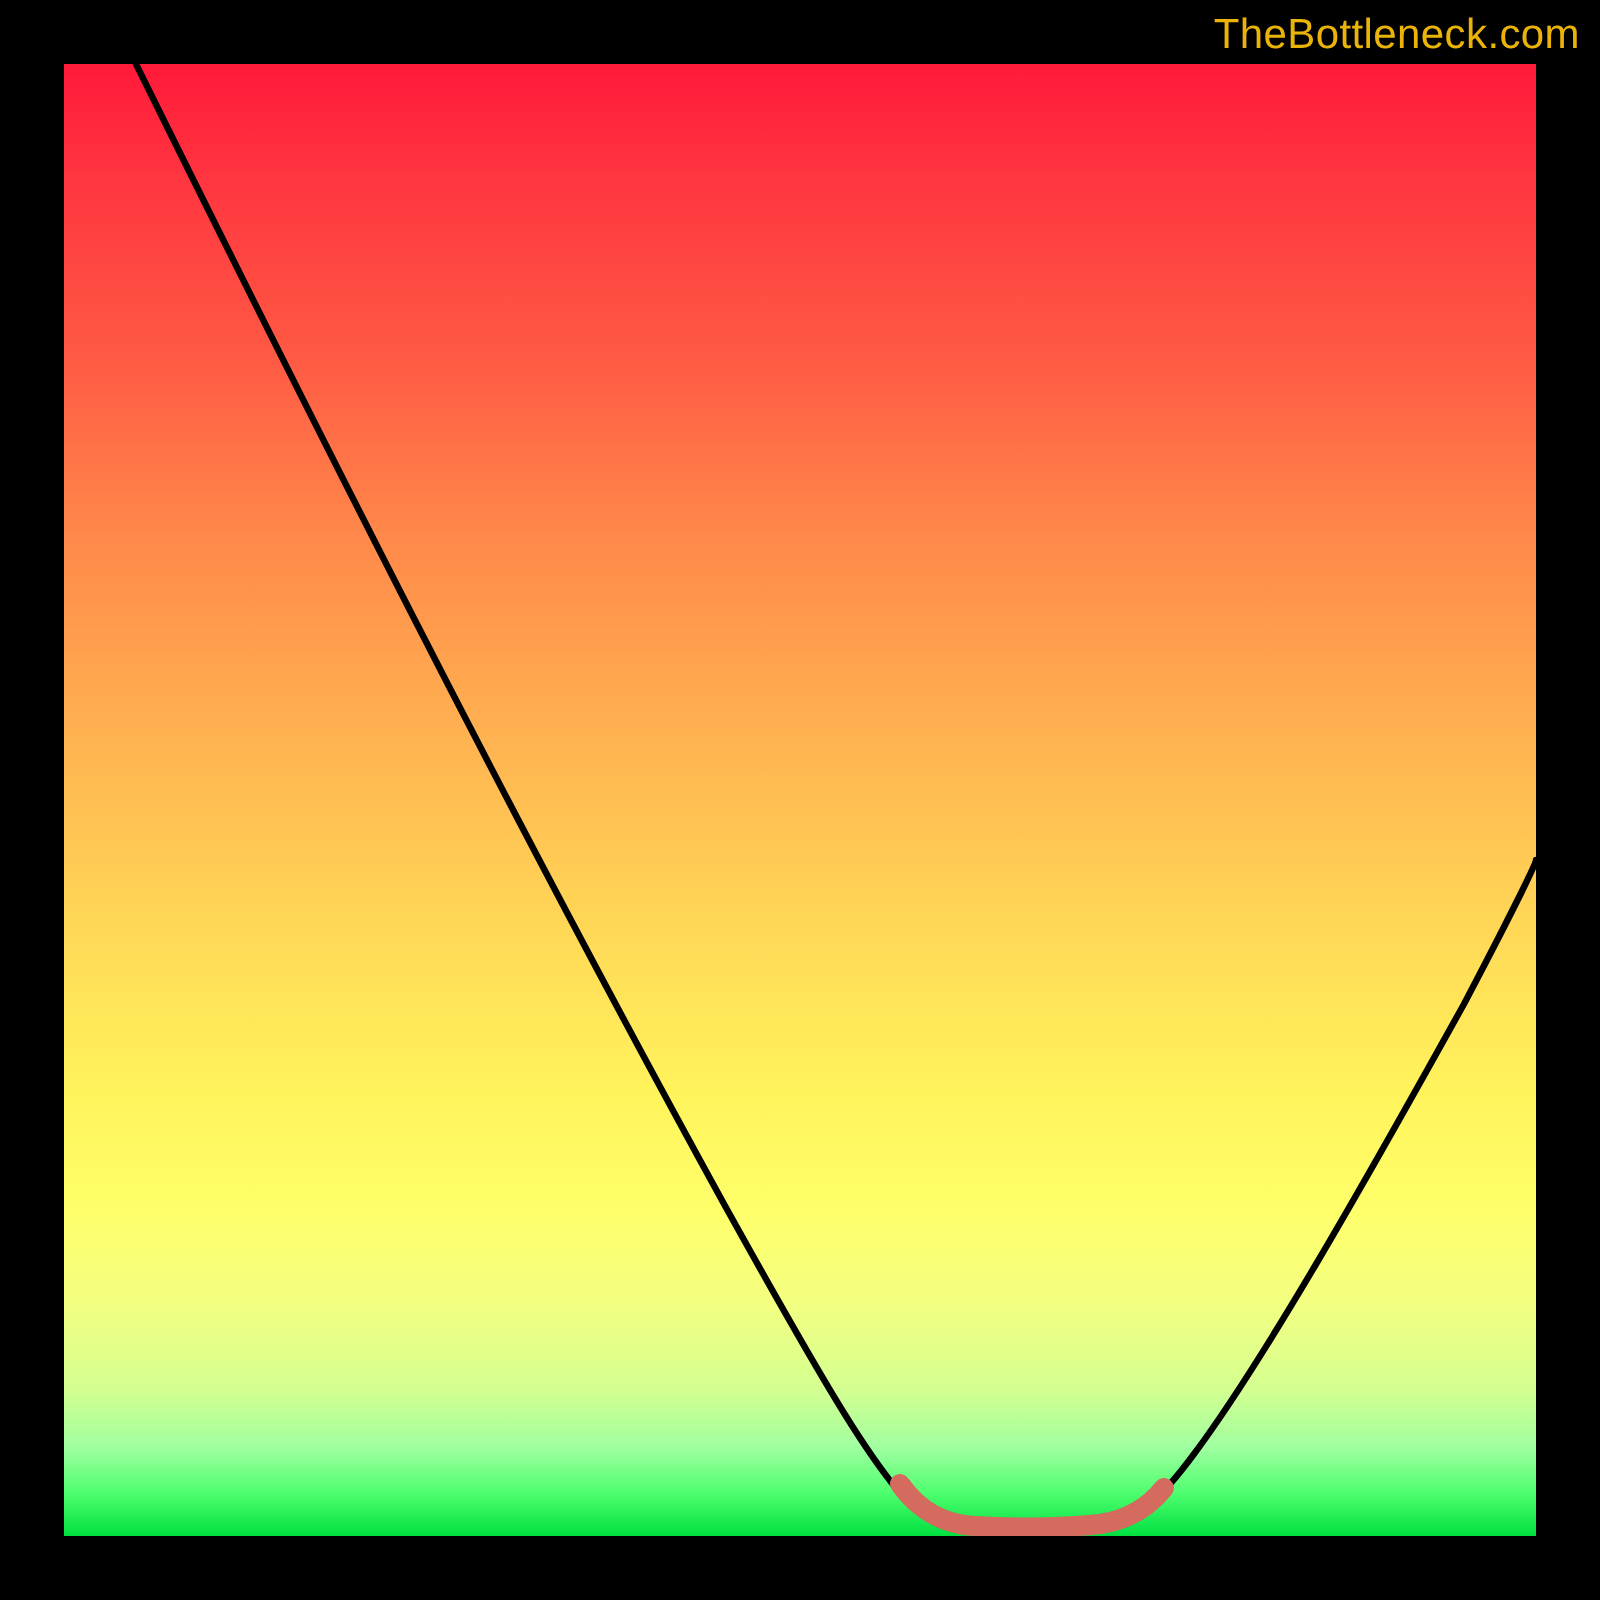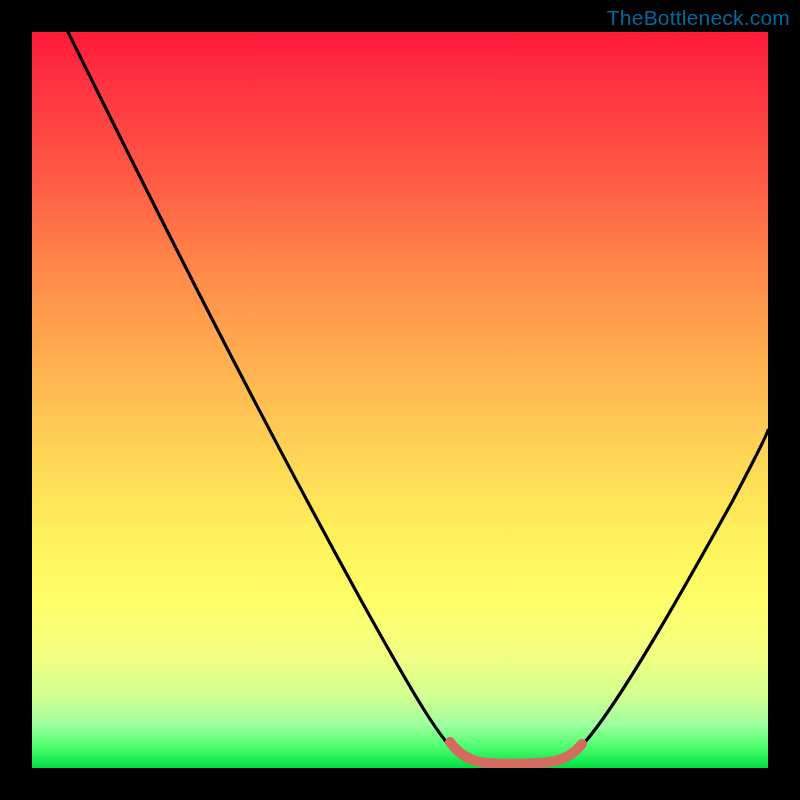--- a/index.html
+++ b/index.html
@@ -31,21 +31,21 @@
       #50ff70 97%,
       #00e040 100%
     );
   }
   .watermark {
     position: absolute;
     top: 6px;
     right: 10px;
     font-family: Arial, Helvetica, sans-serif;
     font-size: 21px;
-    color: #0369a1;
+    color: #eab308;
     font-weight: 500;
     letter-spacing: 0.2px;
   }
   .curve-svg {
     position: absolute;
     left: 0;
     top: 0;
     width: 100%;
     height: 100%;
     pointer-events: none;

